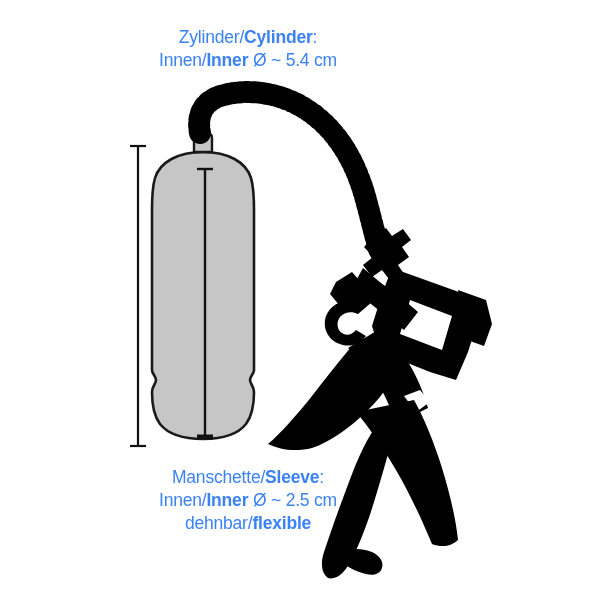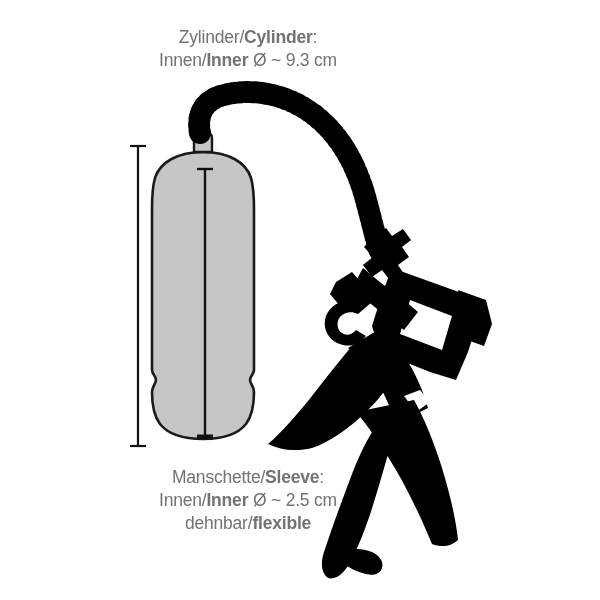--- a/index.html
+++ b/index.html
@@ -7,21 +7,21 @@
     padding: 0;
     background: #ffffff;
   }
   #page {
     position: relative;
     width: 496px;
     height: 600px;
     background: #ffffff;
     overflow: hidden;
     font-family: "Liberation Sans", sans-serif;
-    color: #737373;
+    color: #3b82f6;
   }
 
   
   .caption {
     position: absolute;
     width: 100%;
     left: 0;
     text-align: center;
     line-height: 1.32;
     letter-spacing: -0.2px;
@@ -61,21 +61,21 @@
     top: 0;
   }
 </style>
 </head>
 <body>
 
 <div id="page">
 
   <div class="caption" id="caption-top">
     <span class="cap-line"><span class="reg">Zylinder/</span><span class="bold">Cylinder</span><span class="reg">:</span></span>
-    <span class="cap-line"><span class="reg">Innen/</span><span class="bold">Inner</span><span class="reg"> Ø ~ 9.3 cm</span></span>
+    <span class="cap-line"><span class="reg">Innen/</span><span class="bold">Inner</span><span class="reg"> Ø ~ 5.4 cm</span></span>
   </div>
 
   <div class="caption" id="caption-bottom">
     <span class="cap-line"><span class="reg">Manschette/</span><span class="bold">Sleeve</span><span class="reg">:</span></span>
     <span class="cap-line"><span class="reg">Innen/</span><span class="bold">Inner</span><span class="reg"> Ø ~ 2.5 cm</span></span>
     <span class="cap-line"><span class="reg">dehnbar/</span><span class="bold">flexible</span></span>
   </div>
 
   <div class="dim-label" id="dim-outer-label">~ 22 cm</div>
   <div class="dim-label" id="dim-inner-label">~ 19.5 cm</div>

